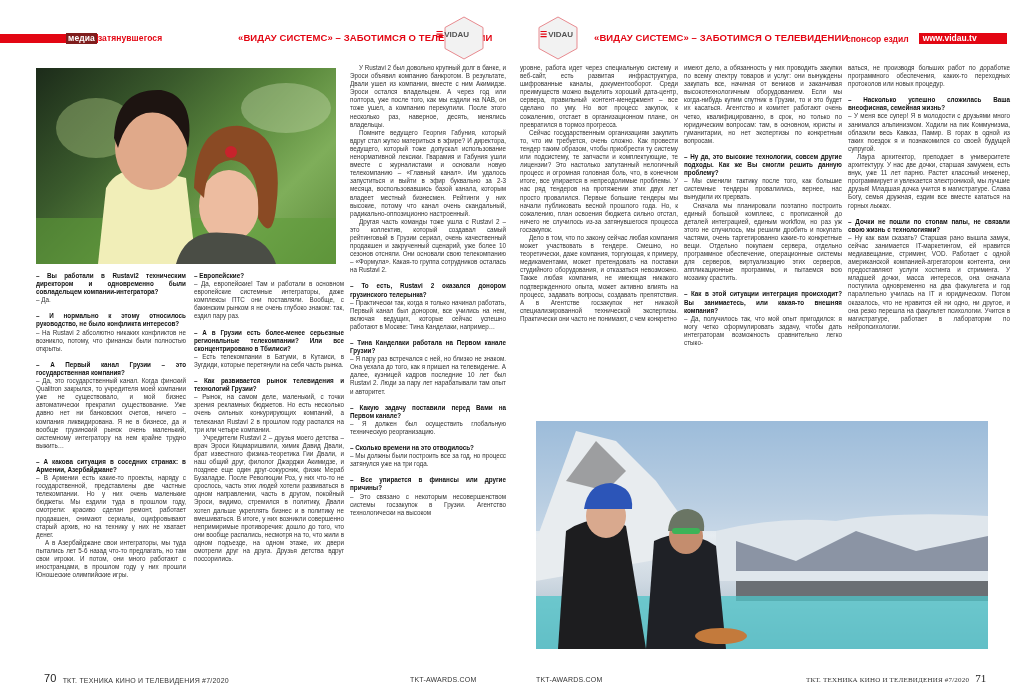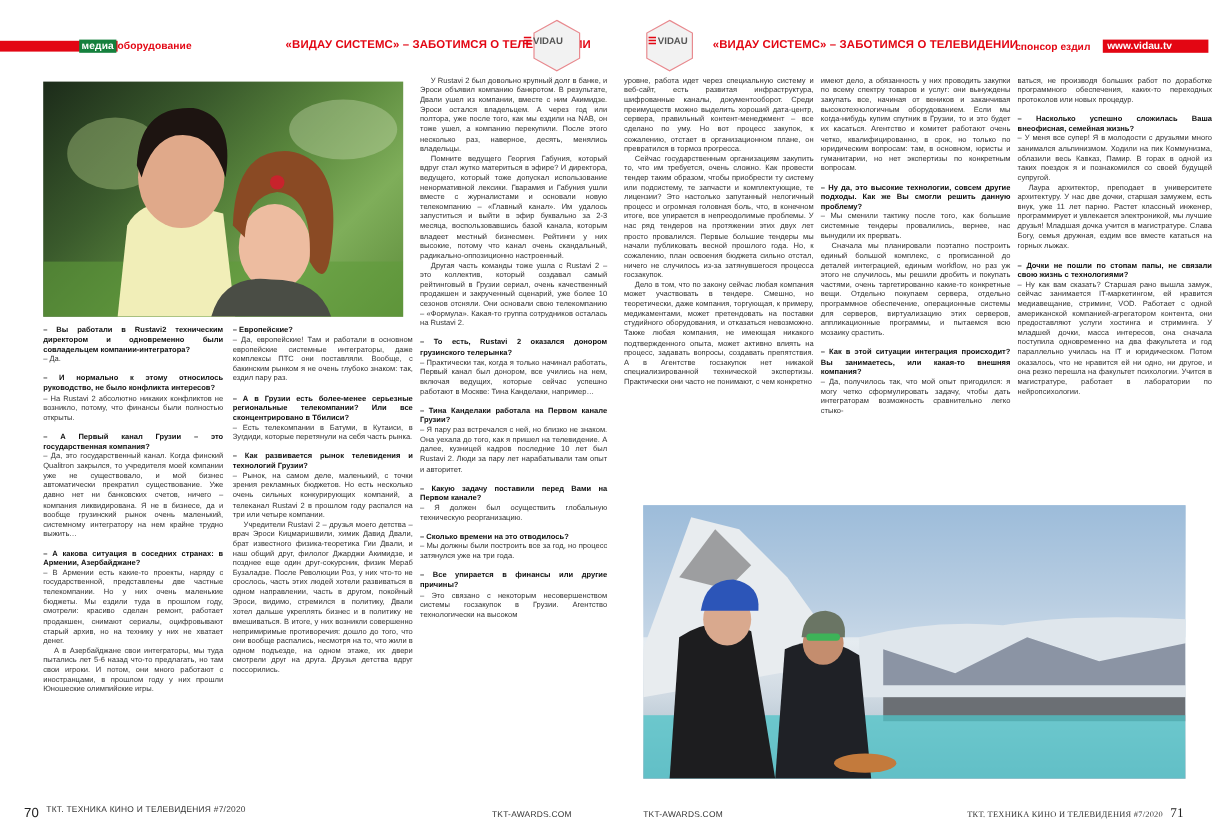--- a/index.html
+++ b/index.html
@@ -4,21 +4,21 @@
 <style>
   * { box-sizing: border-box; margin: 0; padding: 0; }
   html, body { width: 1024px; height: 691px; background: #ffffff; overflow: hidden; }
   body { position: relative; font-family: "Liberation Sans", sans-serif; color: #222; }
 
   .spread { position: absolute; left: 0; top: 0; width: 1024px; height: 691px; }
 
   
   .hdr-left-bar { position: absolute; left: 0; top: 34px; width: 98px; height: 9px; background: #e30613; }
   .hdr-rubric { position: absolute; left: 66px; top: 33px; height: 11px; display: flex; align-items: center; font-size: 8.5px; font-weight: bold; letter-spacing: 0.1px; }
-  .rubric-a { background: #15803d; color: #fff; padding: 0 2px; height: 11px; line-height: 11px; }
+  .rubric-a { background: #7f1d1d; color: #fff; padding: 0 2px; height: 11px; line-height: 11px; }
   .rubric-b { color: #e30613; padding-left: 1px; line-height: 11px; }
 
   .hdr-title { position: absolute; top: 32px; font-size: 9.5px; font-weight: bold; color: #e30613; white-space: nowrap; letter-spacing: 0.1px; }
   .hdr-title.left { left: 238px; }
   .hdr-title.right { left: 594px; }
 
   .hex { position: absolute; top: 16px; width: 44px; height: 44px; }
   .hex.left { left: 442px; }
   .hex.right { left: 536px; }
   .hex svg { position: absolute; left: 0; top: 0; width: 44px; height: 44px; }
@@ -45,34 +45,34 @@
   .c6 { left: 848px; top: 64px; width: 162px; }
 
   
   .photo { position: absolute; overflow: hidden; }
   .photo-family { left: 36px; top: 68px; width: 300px; height: 196px; background: linear-gradient(135deg,#1c2b1a 0%,#3a5a2c 30%,#5c8a3e 55%,#7fae5a 75%,#5d8b3a 100%); }
   .photo-ski { left: 536px; top: 421px; width: 452px; height: 228px; background: linear-gradient(180deg,#8fb4d6 0%,#c8d8e6 35%,#e6ecf1 50%,#cfd9e2 70%,#9ab0c0 100%); }
 
   
   .footer { position: absolute; top: 676px; font-size: 7px; color: #333; white-space: nowrap; letter-spacing: 0.2px; }
   .pg { font-size: 11px; color: #222; }
-  .f-left { left: 20px; top: 672px; display: flex; align-items: flex-start; gap: 6px; }
+  .f-left { left: 44px; top: 672px; display: flex; align-items: flex-end; gap: 6px; }
   .f-mid-left { left: 410px; }
   .f-mid-right { left: 536px; }
   .f-right { left: 806px; top: 672px; display: flex; align-items: baseline; gap: 6px; font-family: Liberation Serif, serif; }
 </style>
 </head>
 <body>
 
 <div class="spread">
 
   <div class="hdr-left-bar"></div>
   <div class="hdr-rubric">
     <span class="rubric-a">медиа</span>
-    <span class="rubric-b">оборудование</span>
+    <span class="rubric-b">затянувшегося</span>
   </div>
   <div class="hdr-title left">«ВИДАУ СИСТЕМС» – ЗАБОТИМСЯ О ТЕЛЕВИДЕНИИ</div>
 
   <div class="hex left">
     <svg viewBox="0 0 44 44">
         <polygon points="22,1 41,11.5 41,32.5 22,43 3,32.5 3,11.5" fill="#f2f2f2" stroke="#e88a8f" stroke-width="1"></polygon>
       </svg>
   </div>
   <div class="hex-logo left" style="left:436px; top:30px;">
     <span class="logo-mark">☰</span>

